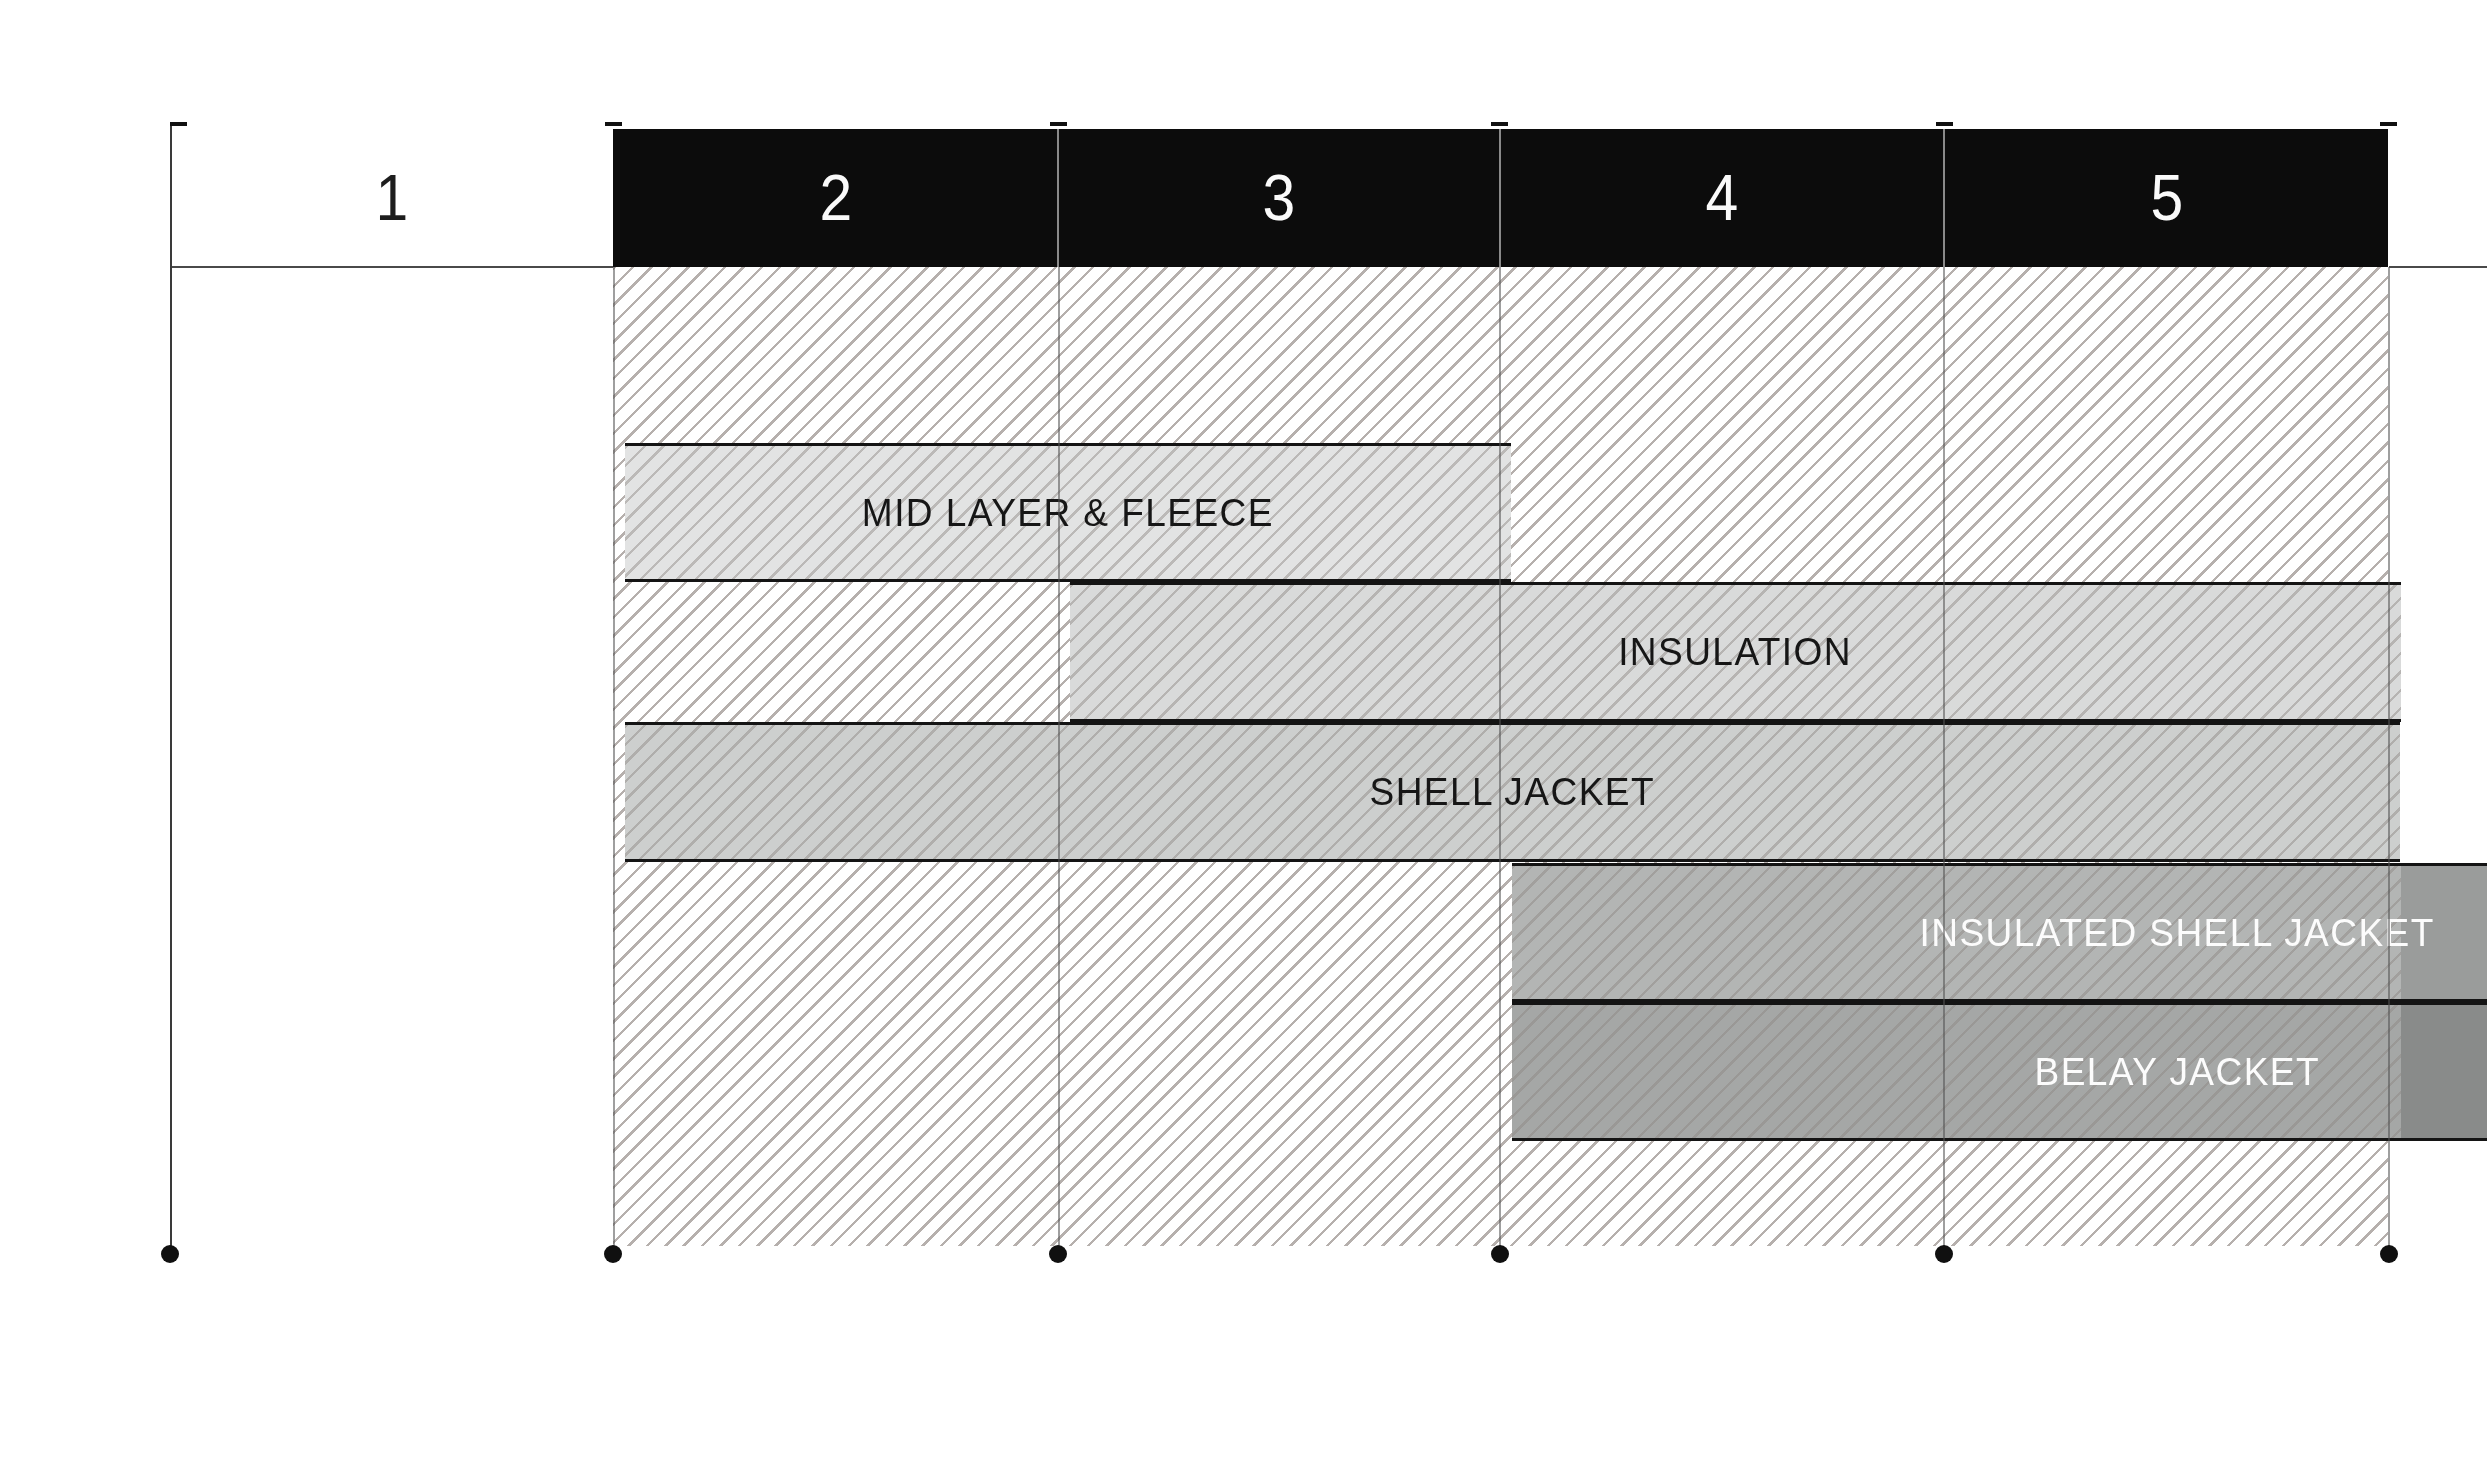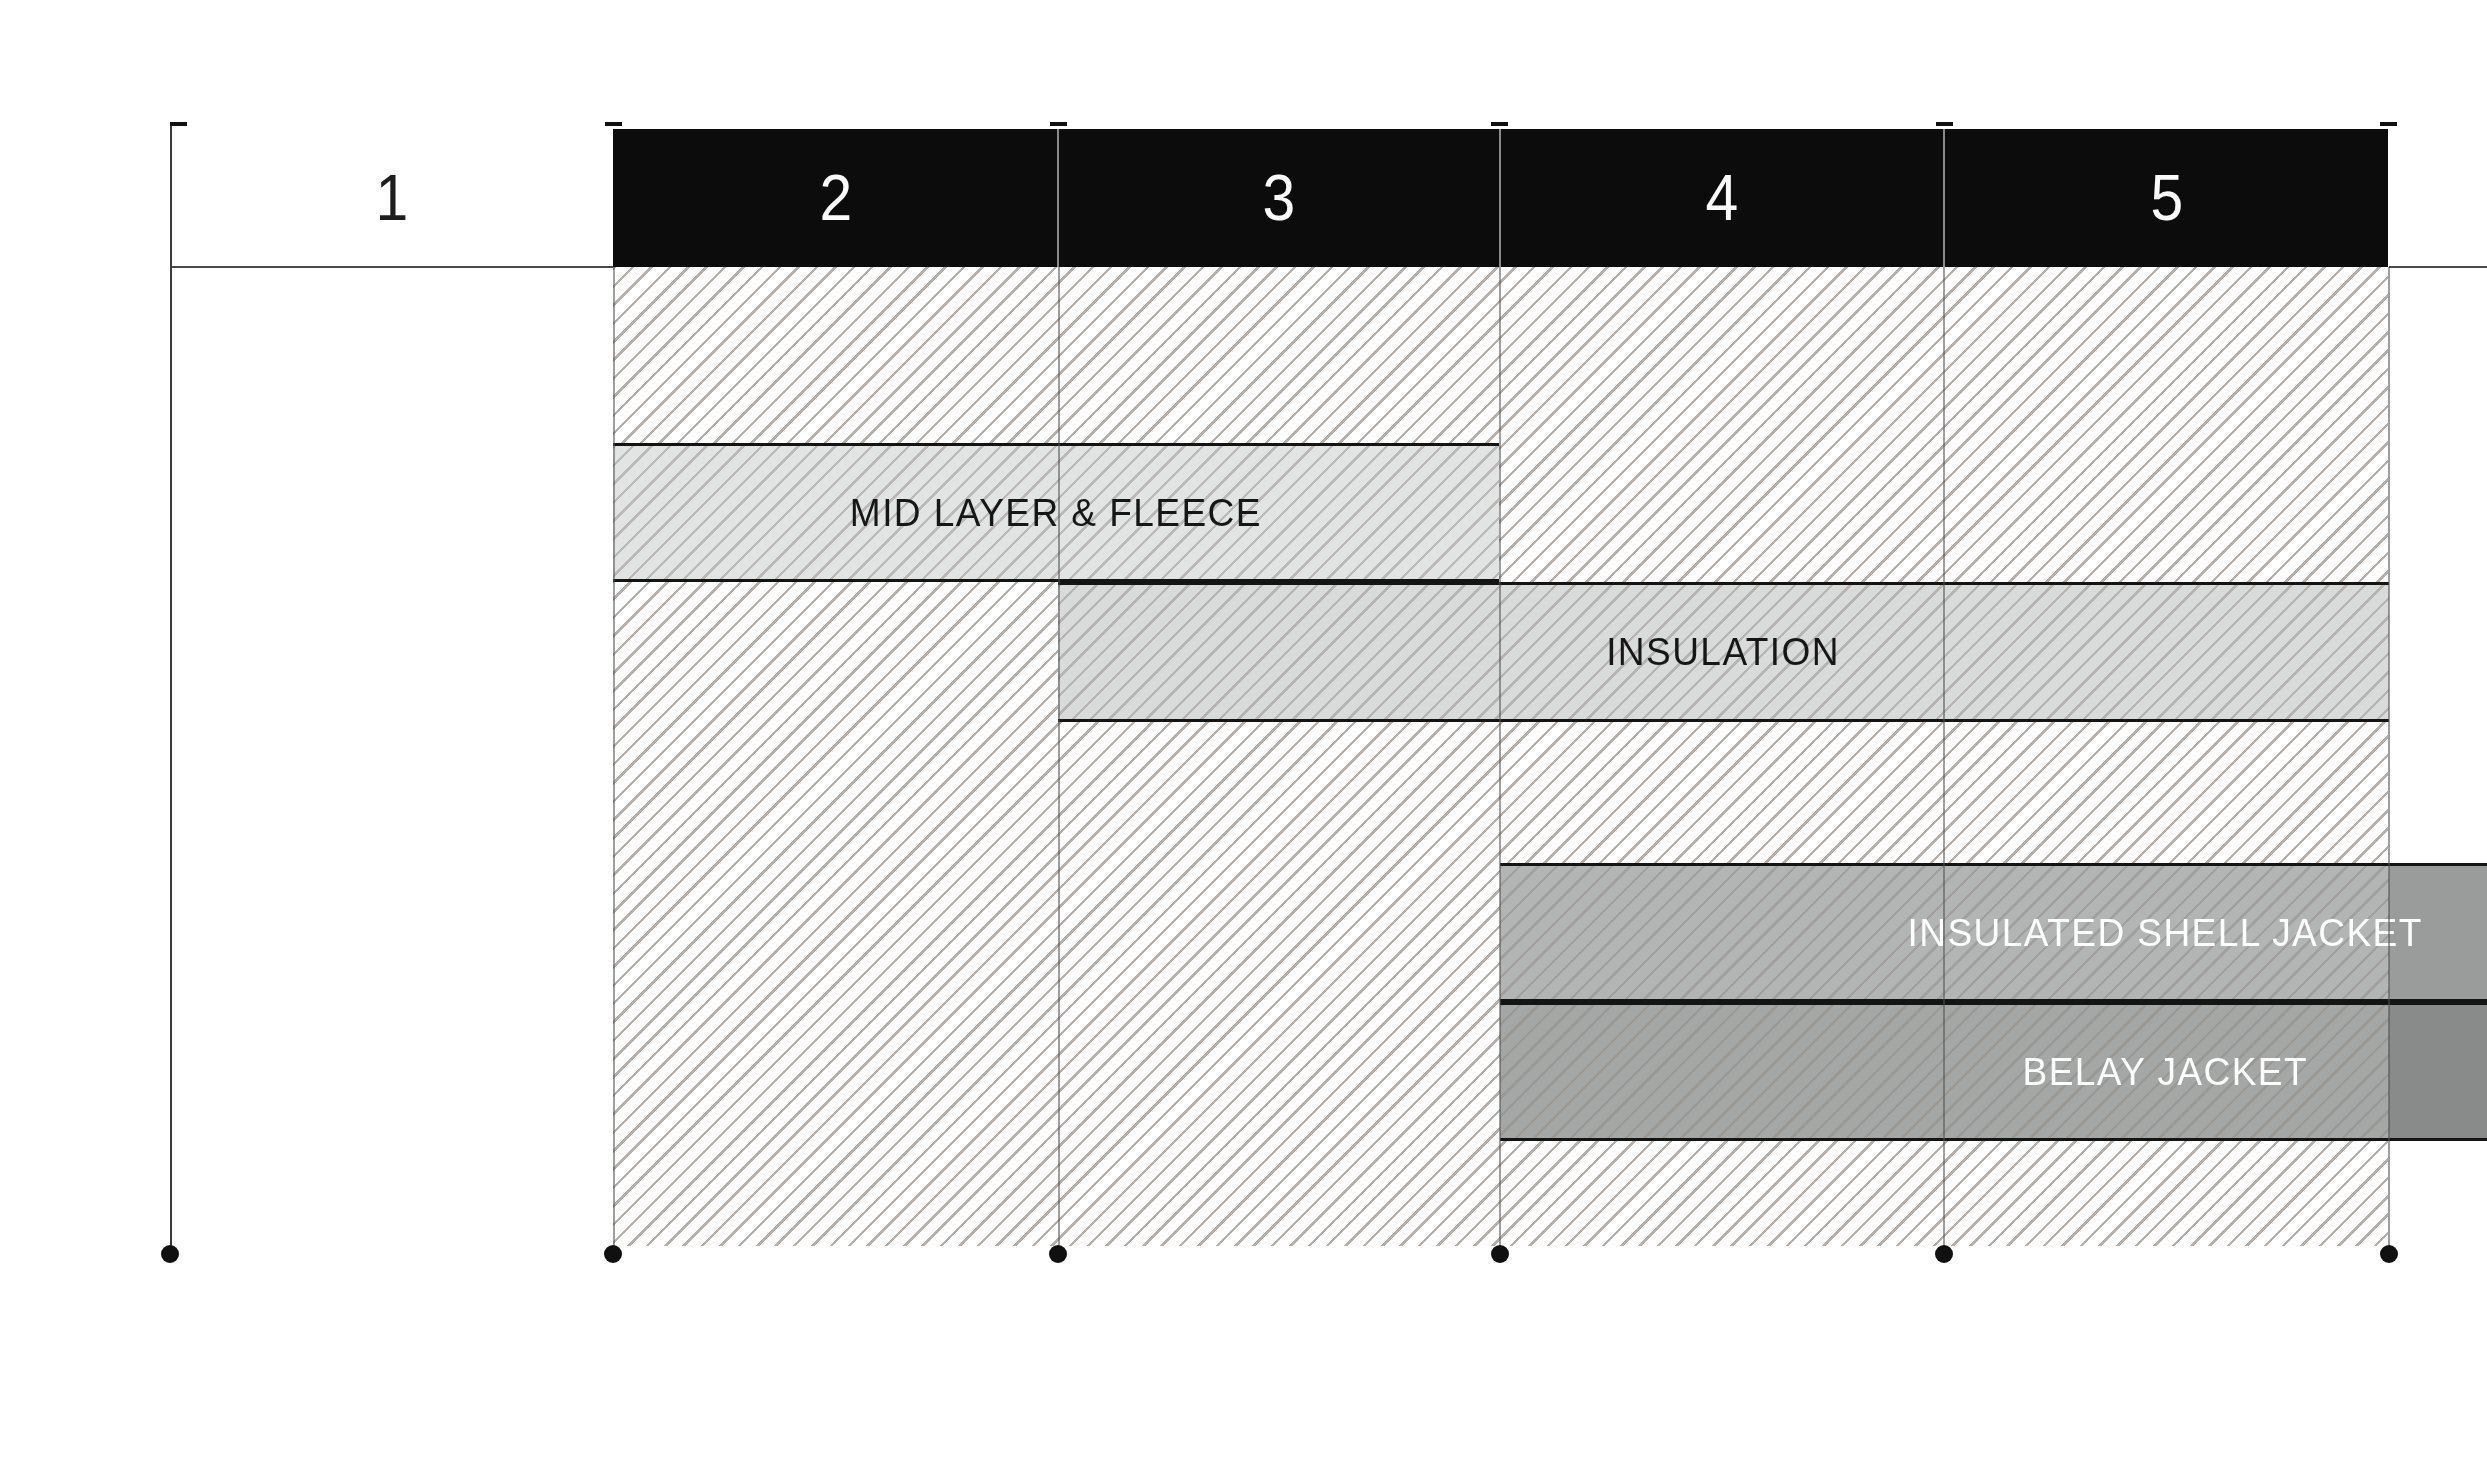--- a/index.html
+++ b/index.html
@@ -41,21 +41,21 @@
   .vline { width: 1.5px; z-index: 3; }
   .vline.edge { background: #3a3a3a; }
   .vline.inner { background: rgba(80,80,80,0.55); }
   .hline-thin { height: 2px; background: #4a4a4a; z-index: 3; }
 
   .block {
     box-sizing: border-box;
     border-top: 3.5px solid #141414;
     border-bottom: 3.5px solid #141414;
     z-index: 2;
-    display: flex; align-items: center; justify-content: center;
+    display: flex; align-items: center; justify-content: center; margin-left: 12px;
   }
   .block .seg { position: absolute; top: 0; bottom: 0; }
   .lbl {
     position: relative;
     z-index: 7;
     font-size: 39px; font-weight: 400;
     letter-spacing: 1.5px;
     white-space: nowrap;
     transform: scaleX(0.95);
     color: #161616;
@@ -108,20 +108,23 @@
 
 
   <div class="abs block hatch-overlay" style="left:613px; top:443px; width:886px; height:139px; background-color:#e2e3e3;">
     <span class="lbl">MID LAYER &amp; FLEECE</span>
   </div>
 
   <div class="abs block hatch-overlay" style="left:1058px; top:582px; width:1331px; height:140px; background-color:#d9dada;">
     <span class="lbl">INSULATION</span>
   </div>
 
+  <div class="abs block hatch-overlay" style="left:613px; top:722px; width:1775px; height:140px; background-color:#cdcfce;">
+    <span class="lbl">SHELL JACKET</span>
+  </div>
 
   <div class="abs block" style="left:1500px; top:863px; width:1331px; height:139px;">
     <div class="seg hatch-overlay" style="left:0; width:889px; background-color:#b3b5b4;"></div>
     <div class="seg" style="left:889px; right:0; background-color:#9a9c9b;"></div>
     <span class="lbl white">INSULATED SHELL JACKET</span>
   </div>
 
   <div class="abs block" style="left:1500px; top:1002px; width:1331px; height:139px;">
     <div class="seg hatch-overlay" style="left:0; width:889px; background-color:#a5a7a6;"></div>
     <div class="seg" style="left:889px; right:0; background-color:#898b8a;"></div>

